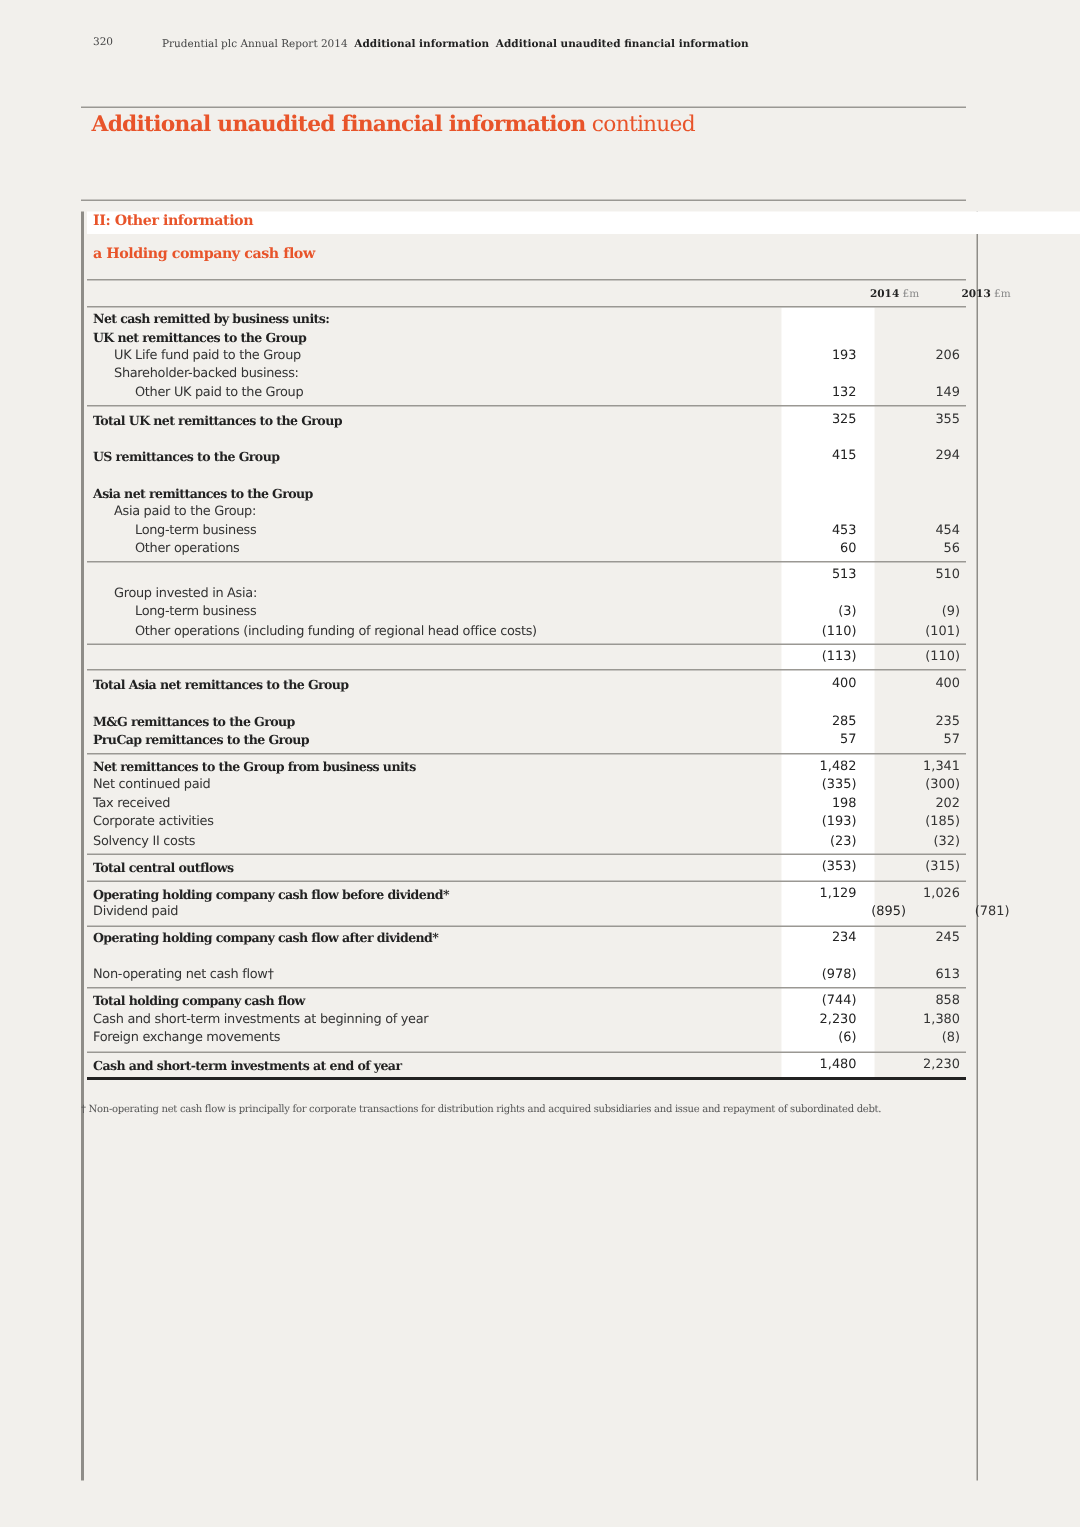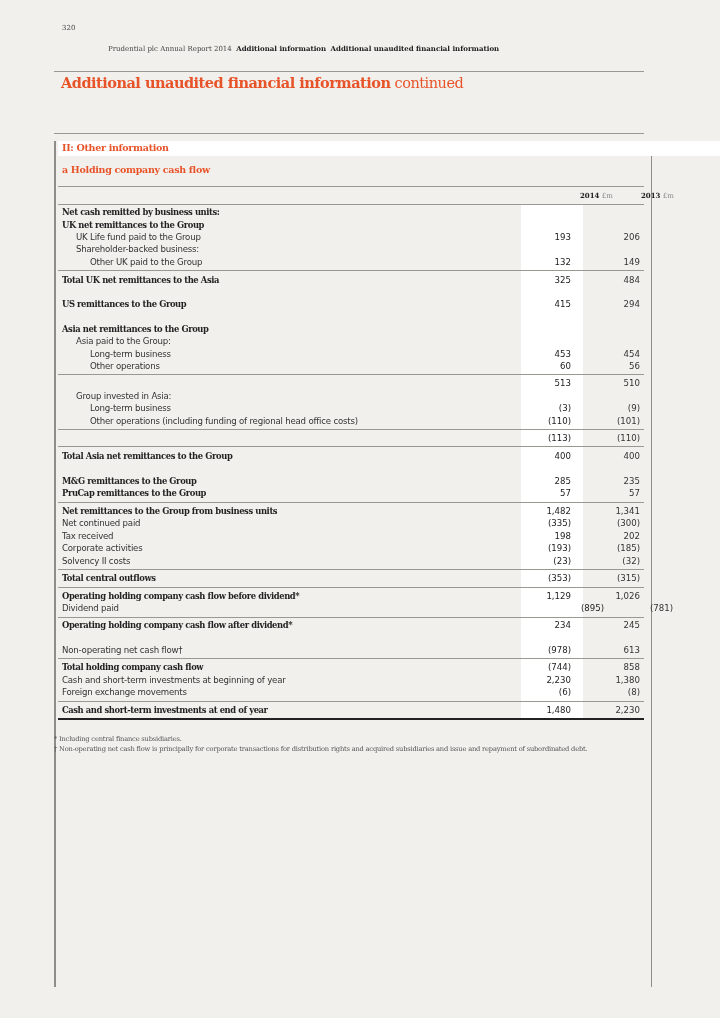--- a/index.html
+++ b/index.html
@@ -2,21 +2,21 @@
 <html><head>
 <meta charset="utf-8">
 <style>
   html, body { margin: 0; padding: 0; }
   body {
     width: 720px; height: 1018px; background: #f2f0ec; position: relative; overflow: hidden;
     font-family: "DejaVu Sans", sans-serif; color: #222;
   }
   .running-head { position: absolute; top: 24px; left: 62px; font-family: "DejaVu Serif", serif; font-size: 7px; color: #444; white-space: nowrap; }
   .running-head .pg { position: absolute; left: 0; }
-  .running-head .rest { position: absolute; left: 46px; margin-top: 20px; }
+  .running-head .rest { position: absolute; left: 46px; }
   .running-head b { color: #222; }
   .rule { position: absolute; left: 54px; width: 590px; height: 0; border-top: 1px solid #9a9893; }
   .page-title { position: absolute; top: 74px; left: 61px; font-family: "DejaVu Serif", serif; font-size: 14.5px; color: #e8542a; white-space: nowrap; letter-spacing: -0.5px; }
   .page-title b { font-weight: bold; }
   .page-title span.cont { font-weight: normal; }
   .frame-left { position: absolute; left: 54px; top: 141px; height: 846px; width: 0; border-left: 2px solid #8f8d88; }
   .frame-right { position: absolute; left: 651px; top: 141px; height: 846px; width: 0; border-left: 1px solid #8f8d88; }
   .section-band { position: absolute; left: 58px; top: 141px; width: 700px; height: 15px; background: #ffffff; }
   .section-band span { position: absolute; left: 4px; top: 1px; font-family: "DejaVu Serif", serif; font-size: 9.5px; color: #e8542a; font-weight: bold; white-space: nowrap; letter-spacing: -0.3px; }
   .subsection { position: absolute; left: 62px; top: 164px; font-family: "DejaVu Serif", serif; font-size: 9.5px; color: #e8542a; font-weight: bold; white-space: nowrap; letter-spacing: -0.3px; }
@@ -96,23 +96,23 @@
       <span class="label">Shareholder-backed business:</span>
       <span class="v1"></span>
       <span class="v2"></span>
     </div>
     <div class="row ind2" style="top: 257px;">
       <span class="label">Other UK paid to the Group</span>
       <span class="v1">132</span>
       <span class="v2">149</span>
     </div>
     <div class="row bold" style="top: 275px;">
-      <span class="label">Total UK net remittances to the Asia</span>
+      <span class="label">Total UK net remittances to the Group</span>
       <span class="v1">325</span>
-      <span class="v2">484</span>
+      <span class="v2">355</span>
     </div>
     <div class="row bold" style="top: 299px;">
       <span class="label">US remittances to the Group</span>
       <span class="v1">415</span>
       <span class="v2">294</span>
     </div>
     <div class="row bold" style="top: 324px;">
       <span class="label">Asia net remittances to the Group</span>
       <span class="v1"></span>
       <span class="v2"></span>
@@ -249,15 +249,14 @@
     <div class="hline" style="top: 502px;"></div>
     <div class="hline" style="top: 569px;"></div>
     <div class="hline" style="top: 587px;"></div>
     <div class="hline" style="top: 617px;"></div>
     <div class="hline" style="top: 658px;"></div>
     <div class="hline" style="top: 701px;"></div>
     <div class="hline thick" style="top: 718px;"></div>
   </div>
 
 <div class="footnotes">
-  <div>* Including central finance subsidiaries.</div>
   <div>† Non-operating net cash flow is principally for corporate transactions for distribution rights and acquired subsidiaries and issue and repayment of subordinated debt.</div>
 </div>
 
 </body></html>

